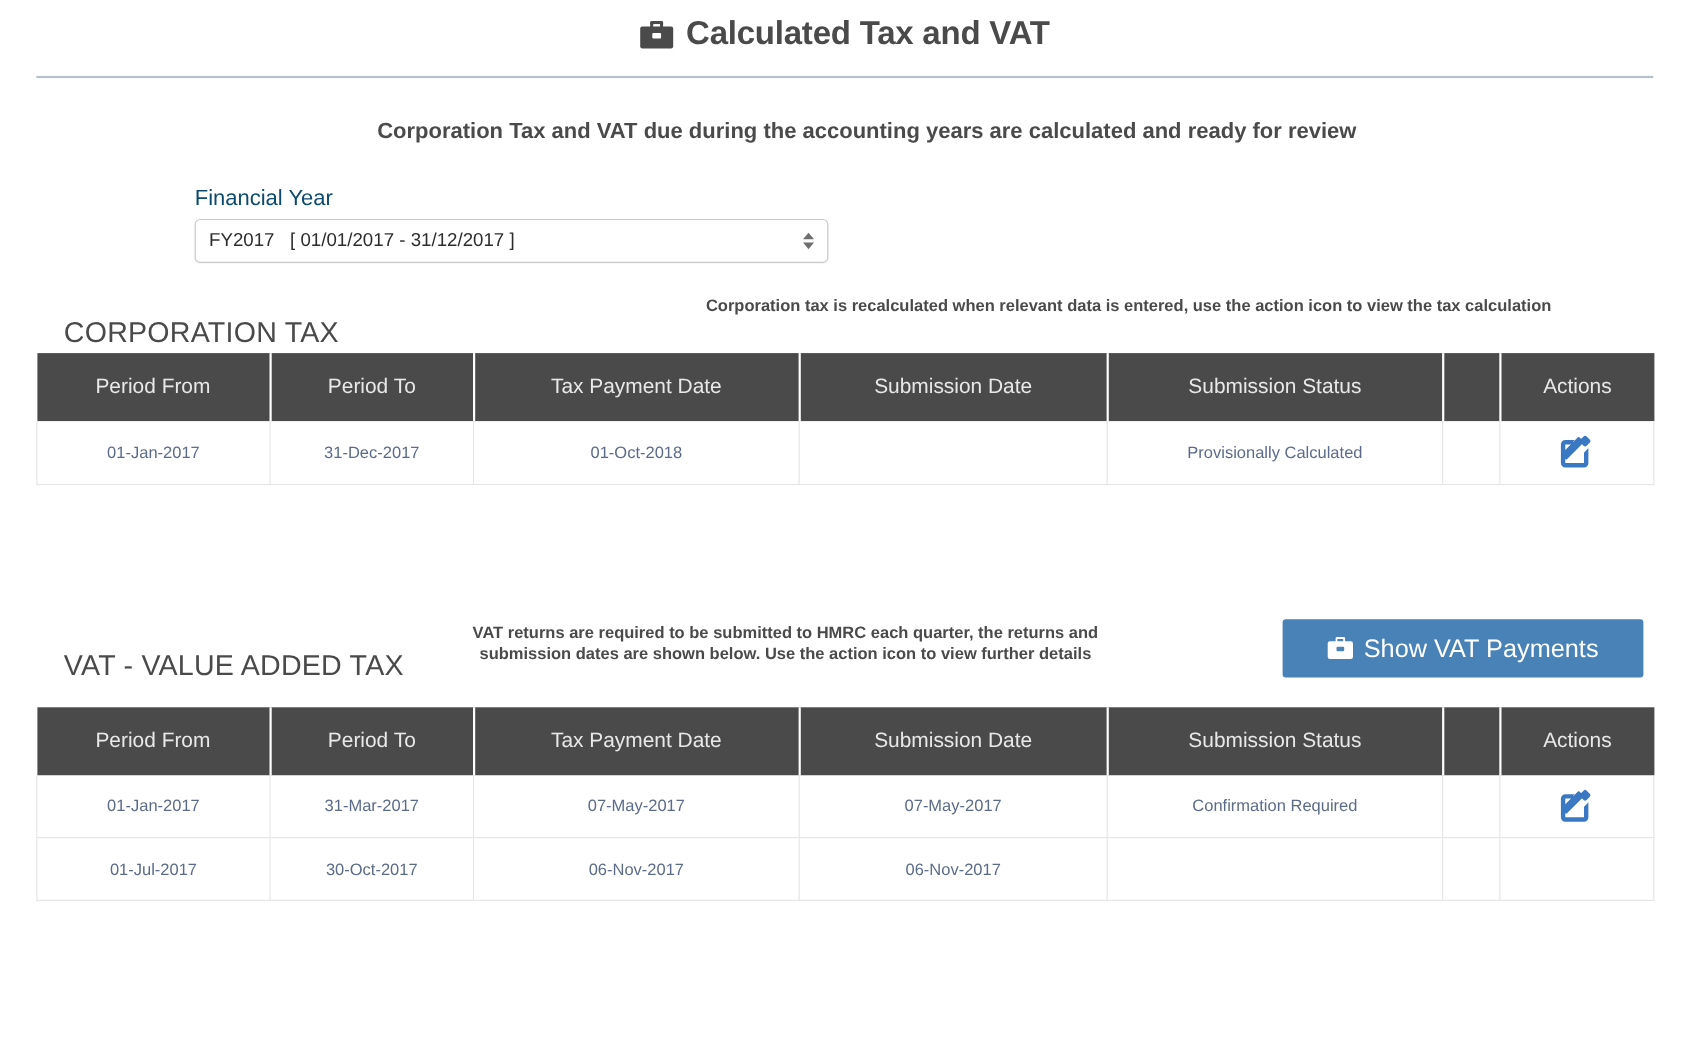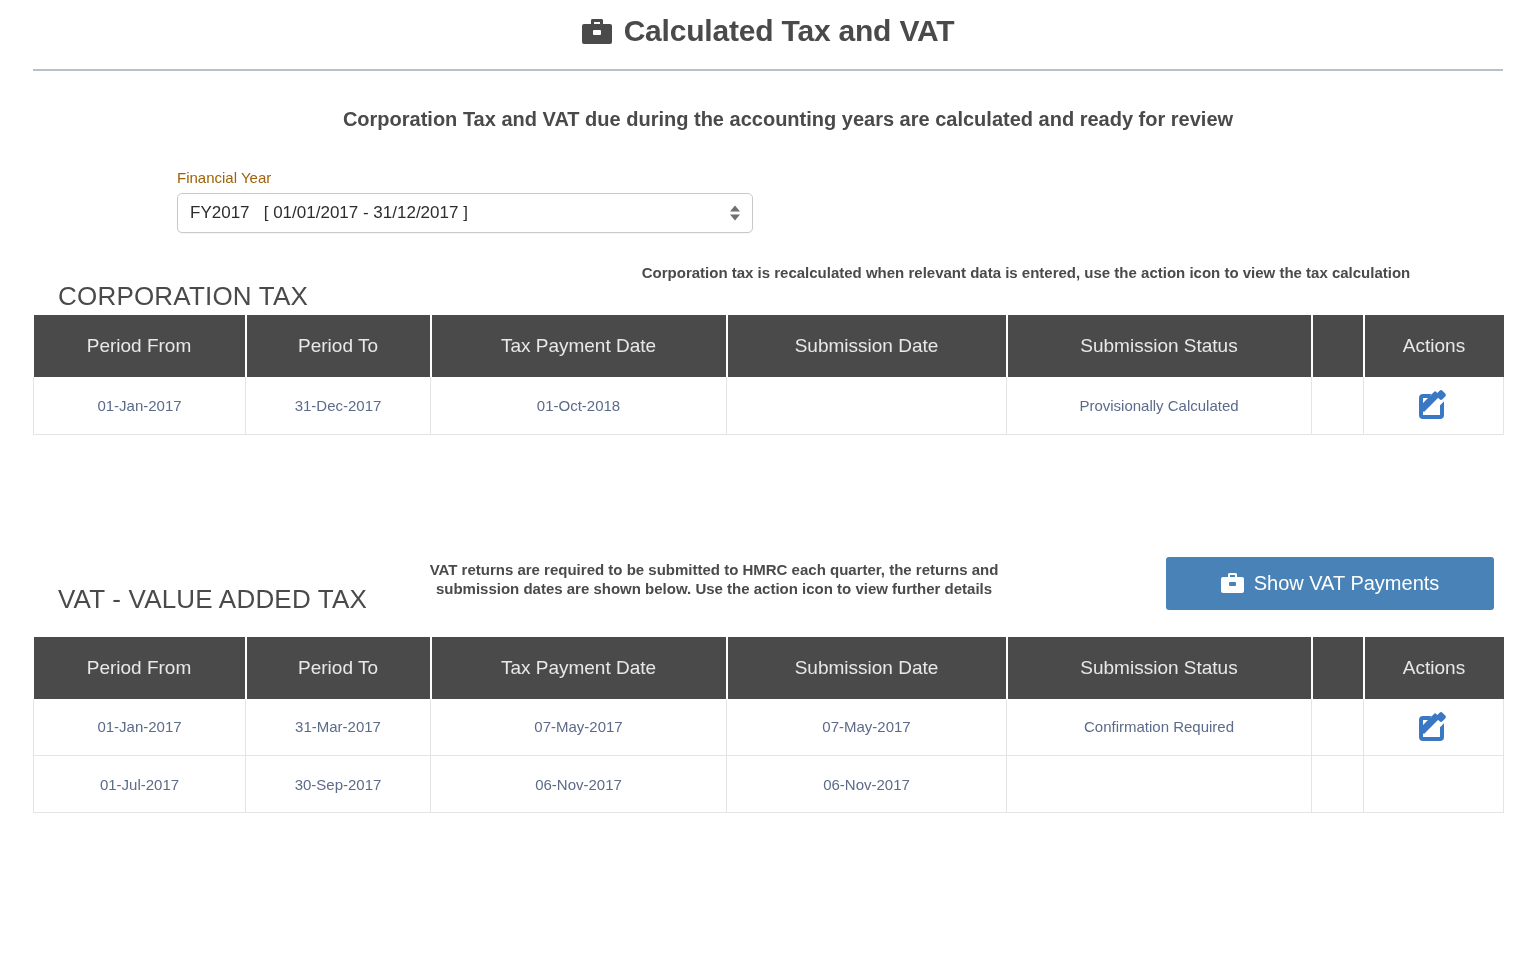--- a/index.html
+++ b/index.html
@@ -88,22 +88,22 @@
     padding-left: 40px;
   }
 
   
   .fy-block {
     margin-top: 38px;
     margin-left: 177px;
     width: 576px;
   }
   .fy-label {
-    font-size: 15px;
-    color: #a16207;
+    font-size: 20px;
+    color: #0c4a6e;
     margin-bottom: 7px;
   }
   .fy-select {
     position: relative;
     width: 576px;
     height: 40px;
     border: 1px solid #c9c9c9;
     border-radius: 5px;
     background: #ffffff;
     display: flex;
@@ -283,21 +283,21 @@
     position: absolute;
     left: 1133px;
     top: 30px;
     width: 328px;
     height: 53px;
     background: #4882b6;
     color: #ffffff;
     border: none;
     border-radius: 3px;
     font-family: "Liberation Sans", sans-serif;
-    font-size: 20px;
+    font-size: 23px;
     display: flex;
     align-items: center;
     justify-content: center;
     gap: 10px;
     cursor: pointer;
   }
   .btn-briefcase {
     display: inline-block;
     width: 23px;
     height: 20px;
@@ -455,21 +455,21 @@
           <span class="edit-icon">
             <span class="box"></span>
             <span class="notch"></span>
             <span class="pen"></span>
             <span class="pen-tip"></span>
           </span>
         </td>
       </tr>
       <tr>
         <td>01-Jul-2017</td>
-        <td>30-Sep-2017</td>
+        <td>30-Oct-2017</td>
         <td>06-Nov-2017</td>
         <td>06-Nov-2017</td>
         <td></td>
         <td></td>
         <td></td>
       </tr>
     </tbody>
   </table>
 
 </div>

